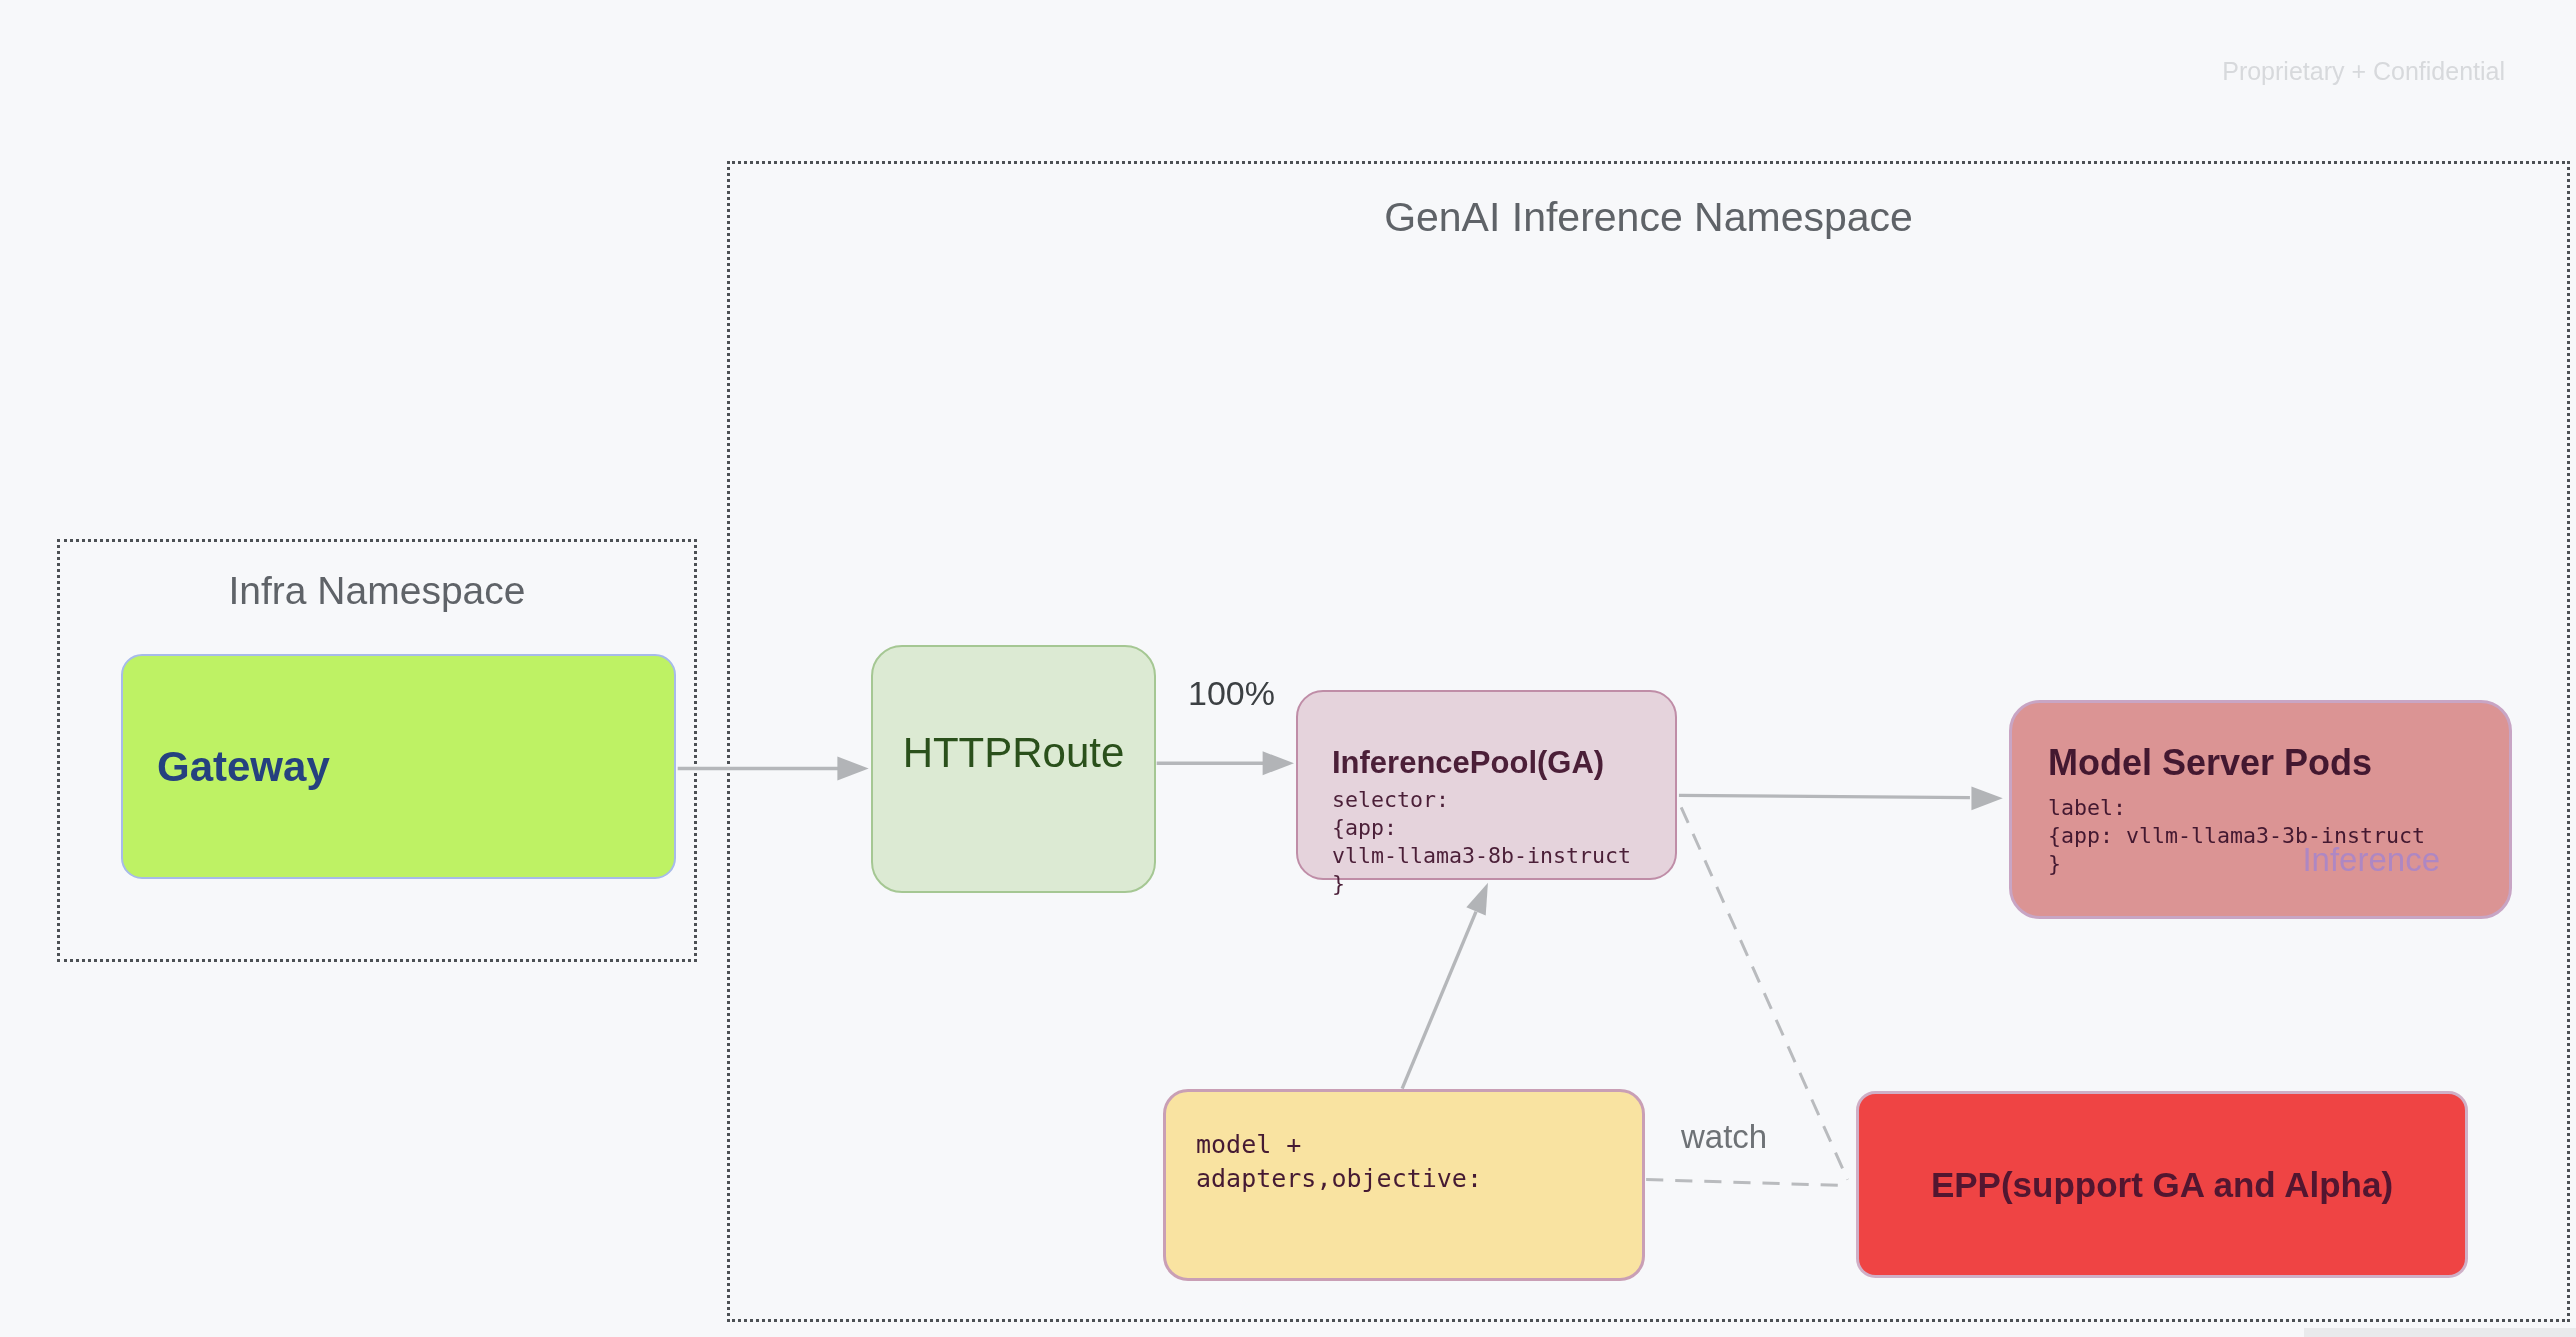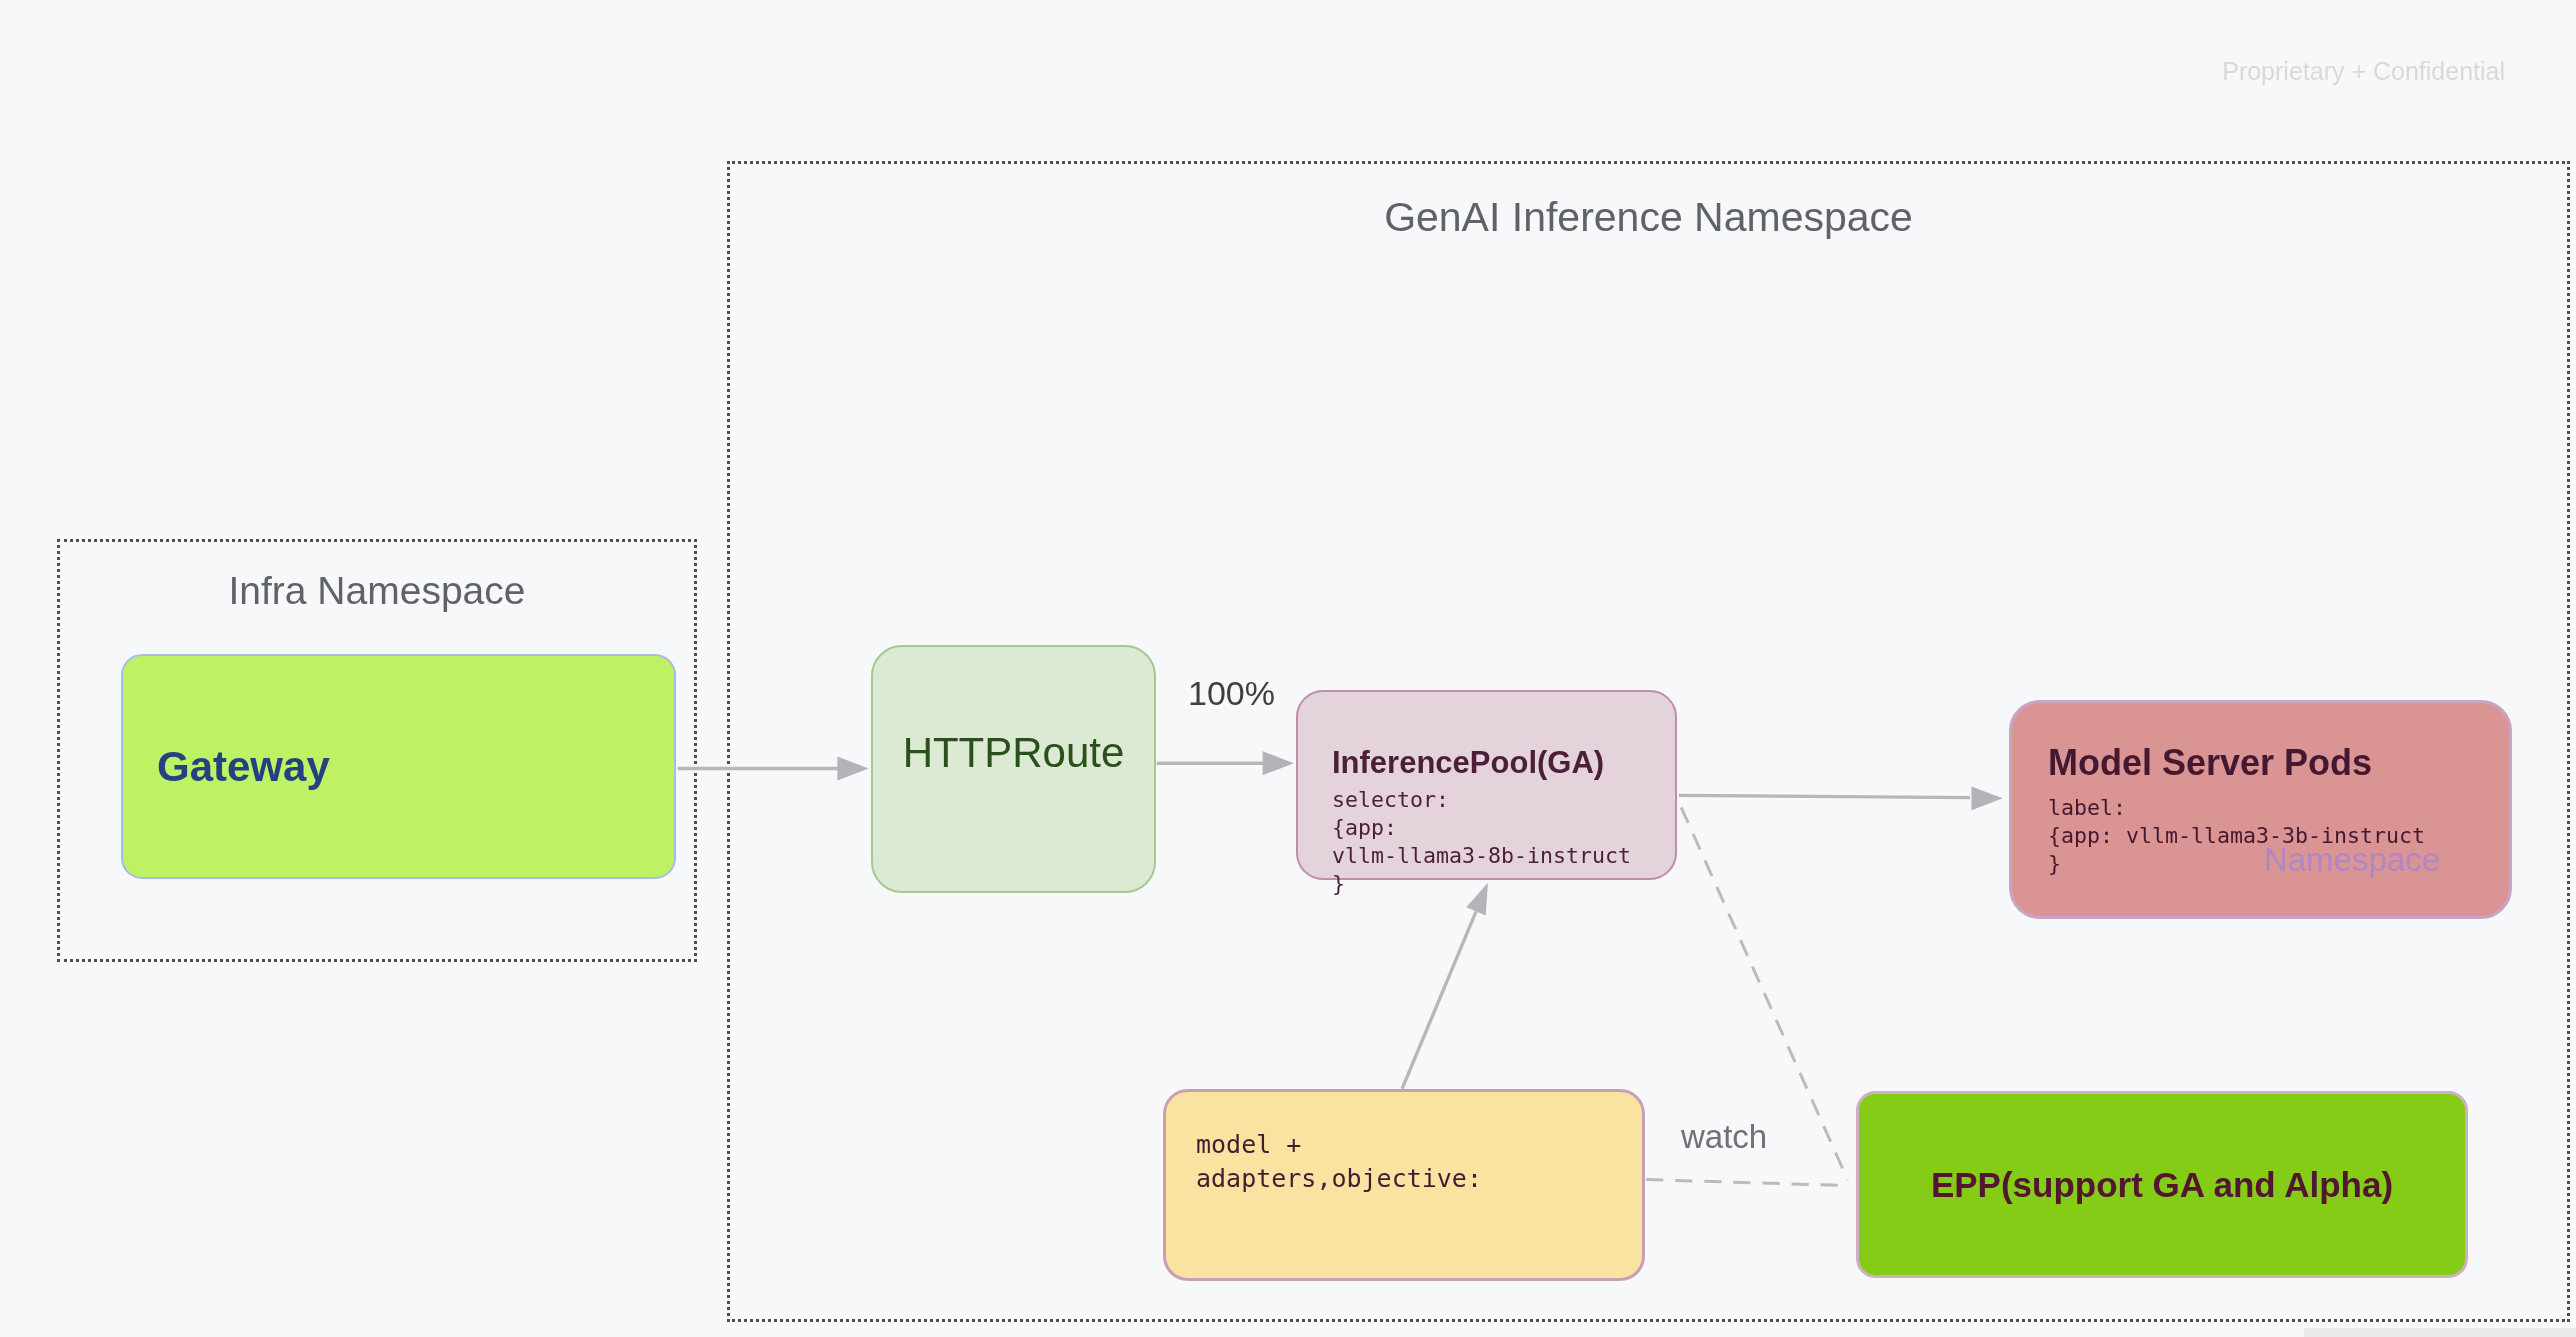--- a/index.html
+++ b/index.html
@@ -49,21 +49,21 @@
   .existing-tag{
     position:absolute;right:69px;top:138px;font-size:33px;color:#ae87c3;
   }
   .node-objective{
     left:1163px;top:1089px;width:482px;height:192px;background:#f9e3a1;
     border:3px solid #c99fb5;border-radius:25px;padding:28px 0 0 30px;
   }
   .node-objective .node-title{font-size:35px;font-weight:bold;color:#451a33;}
   .node-objective .code{font-size:25px;line-height:34px;margin-top:7.5px;color:#451a33;}
   .node-epp{
-    left:1856px;top:1091px;width:612px;height:187px;background:#84cc16;
+    left:1856px;top:1091px;width:612px;height:187px;background:#ef4444;
     border:3px solid #cfafc6;border-radius:19.4px;display:flex;align-items:center;
     justify-content:center;
   }
   .node-epp .node-label{font-size:35px;font-weight:bold;color:#521630;}
   .code{font-family:"DejaVu Sans Mono",monospace;white-space:pre-line;}
   
   .edge-label-weight{
     position:absolute;left:1188px;top:674px;font-size:34px;color:#3c4043;
   }
   .edge-label-watch{
@@ -135,21 +135,21 @@
 {app:
 vllm-llama3-8b-instruct
 }</div>
   </div>
 
   <div class="node node-pods">
     <div class="node-title">Model Server Pods</div>
     <div class="code">label:
 {app: vllm-llama3-3b-instruct
 }</div>
-    <div class="existing-tag">Namespace</div>
+    <div class="existing-tag">Inference</div>
   </div>
 
   <div class="node node-objective">
     <div class="code">model +
 adapters,objective:</div>
   </div>
 
   <div class="node node-epp">
     <span class="node-label">EPP(support GA and Alpha)</span>
   </div>

